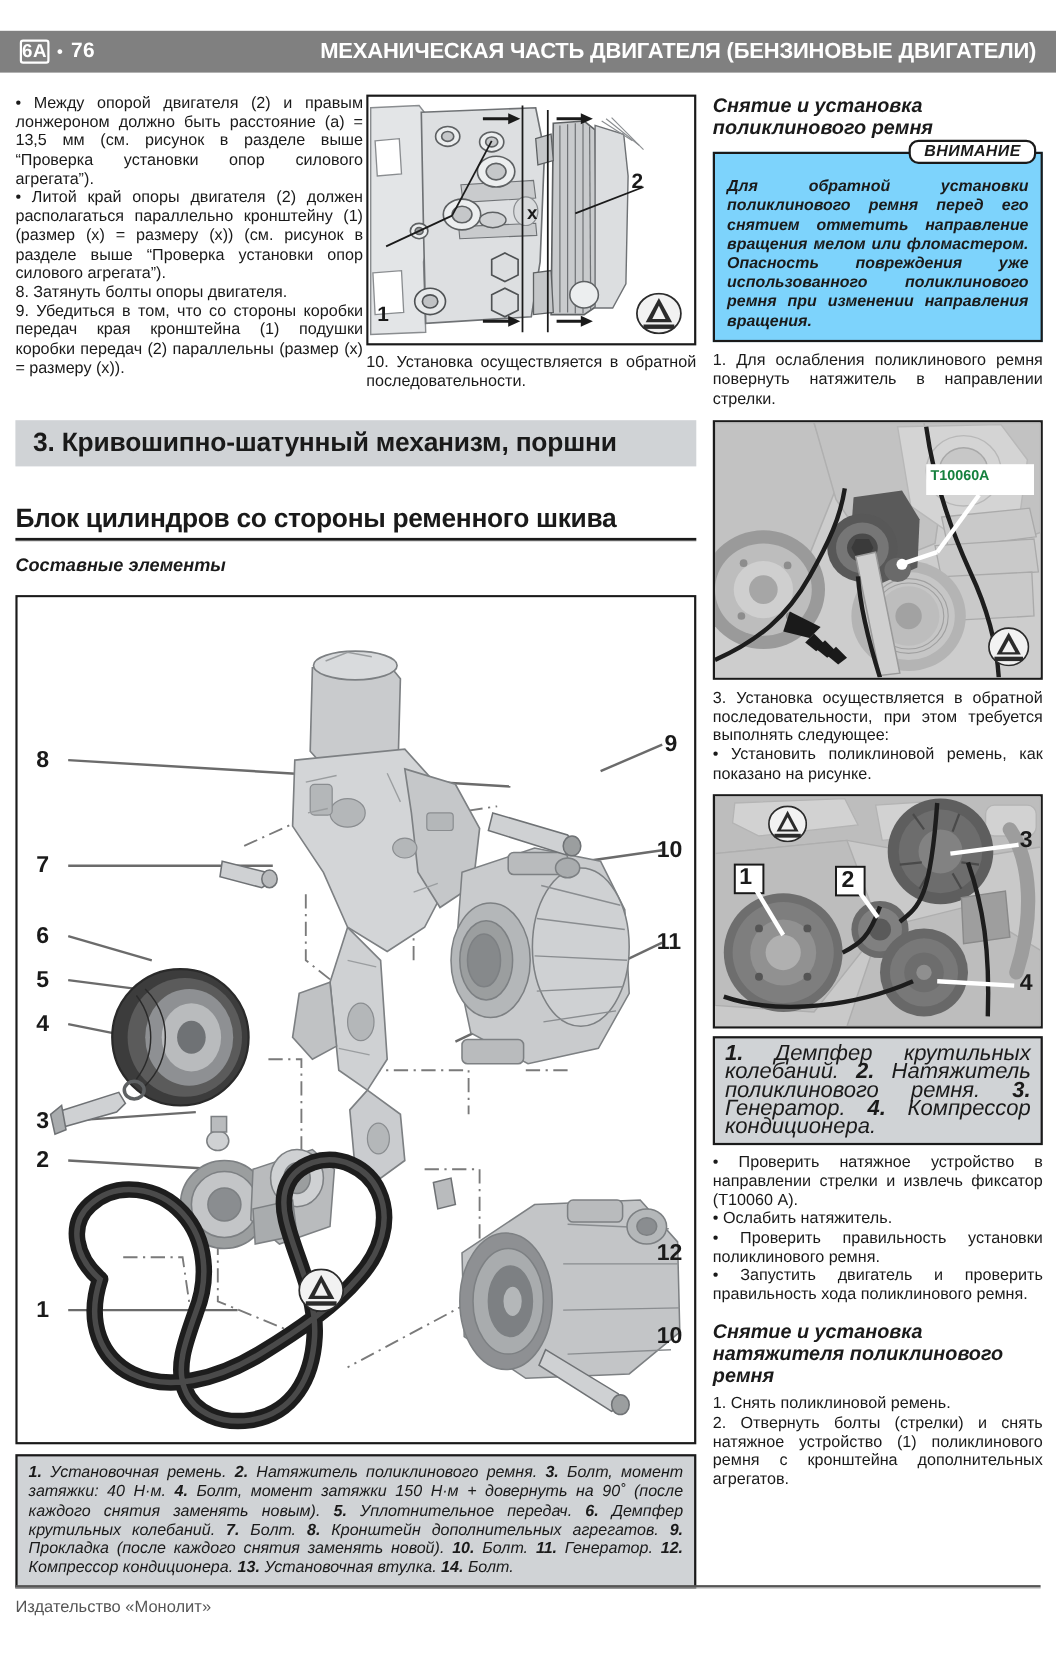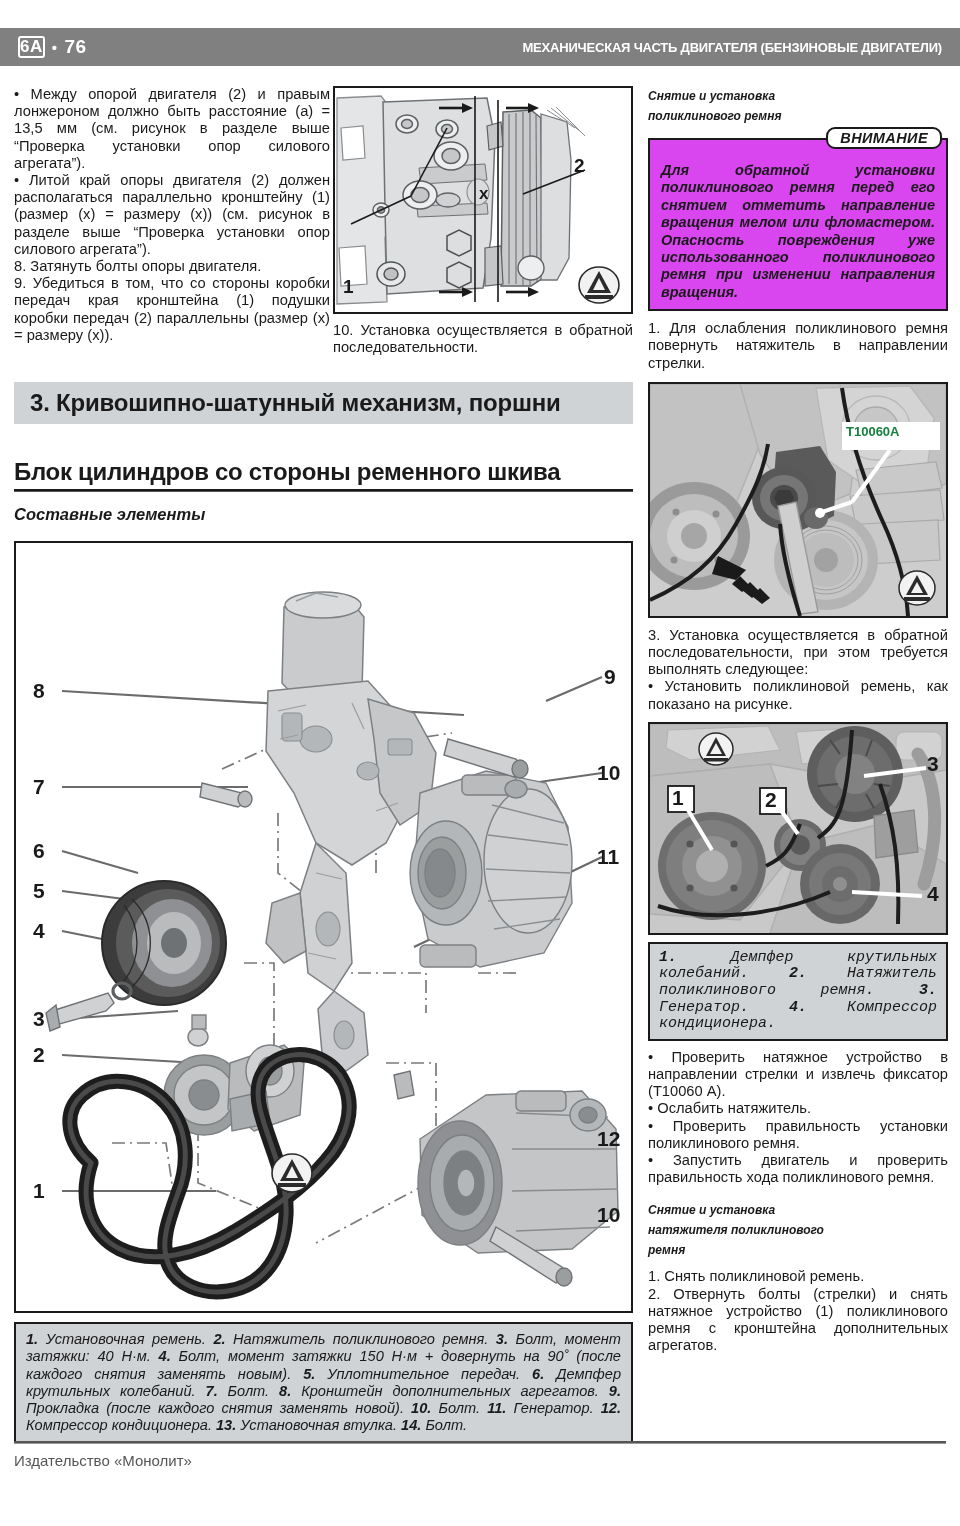--- a/index.html
+++ b/index.html
@@ -25,21 +25,21 @@
     color:#ffffff; font-weight:bold; font-size:19px;
     letter-spacing:0.5px;
   }
   .hdr-badge .code {
     border:2px solid #ffffff; border-radius:3px;
     padding:0px 0; font-size:17px; line-height:18px;
   }
   .hdr-badge .dot { font-size:15px; }
   .hdr-title {
     margin-left:auto; margin-right:18px;
-    color:#ffffff; font-weight:bold; font-size:13px;
+    color:#ffffff; font-weight:bold; font-size:20px;
     letter-spacing:-0.2px;
   }
 
   
   .col-left  { position:absolute; left:14px;  top:86px; width:316px; }
   .col-right { position:absolute; left:648px; top:86px; width:300px; }
 
   p.body {
     margin:0; font-size:14.7px; line-height:17.2px;
     text-align:justify; text-justify:inter-word;
@@ -68,48 +68,48 @@
   }
   .sub-head .t { font-size:24px; font-weight:bold; letter-spacing:-0.3px; display:block; }
   .sub-head .rule { margin-top:3px; border-top:2px solid #1a1a1a; border-bottom:1px solid #555; height:3px; }
 
   .sub-head2 {
     position:absolute; left:14px; top:505px;
     font-size:16.5px; font-weight:bold; font-style:italic;
   }
 
   
-  .rc-head { font-size:12px; font-weight:bold; font-style:italic; line-height:20px; }
+  .rc-head { font-size:18px; font-weight:bold; font-style:italic; line-height:20px; }
 
   
   .warn-wrap { position:relative; margin-top:12px; }
   .warn-box {
     border:2px solid #1a1a1a;
-    background:#d946ef;
+    background:#7dd3fc;
     padding:22px 11px 8px 11px;
   }
   .warn-box p {
     margin:0; font-size:14.5px; line-height:17.4px;
     font-weight:bold; font-style:italic; text-align:justify;
   }
   .warn-tab {
     position:absolute; right:6px; top:-11px;
     background:#ffffff; border:2px solid #1a1a1a; border-radius:9px;
     padding:1px 12px; font-size:14.5px; font-weight:bold; font-style:italic;
     letter-spacing:0.4px;
   }
 
   
   .cap-box {
     border:2px solid #1a1a1a; background:#d0d3d6;
     padding:6px 9px;
   }
   .cap-box p {
-    margin:0; font-size:15px; line-height:16.6px;
-    font-style:italic; text-align:justify;font-family:Liberation Mono, monospace;
+    margin:0; font-size:20px; line-height:16.6px;
+    font-style:italic; text-align:justify;
   }
   .cap-box .n { font-weight:bold; }
 
   .cap-big {
     position:absolute; left:14px; top:1322px; width:619px;
     border:2px solid #1a1a1a; background:#d0d3d6; padding:7px 10px;
   }
   .cap-big p {
     margin:0; font-size:14.6px; line-height:17.3px;
     font-style:italic; text-align:justify;

